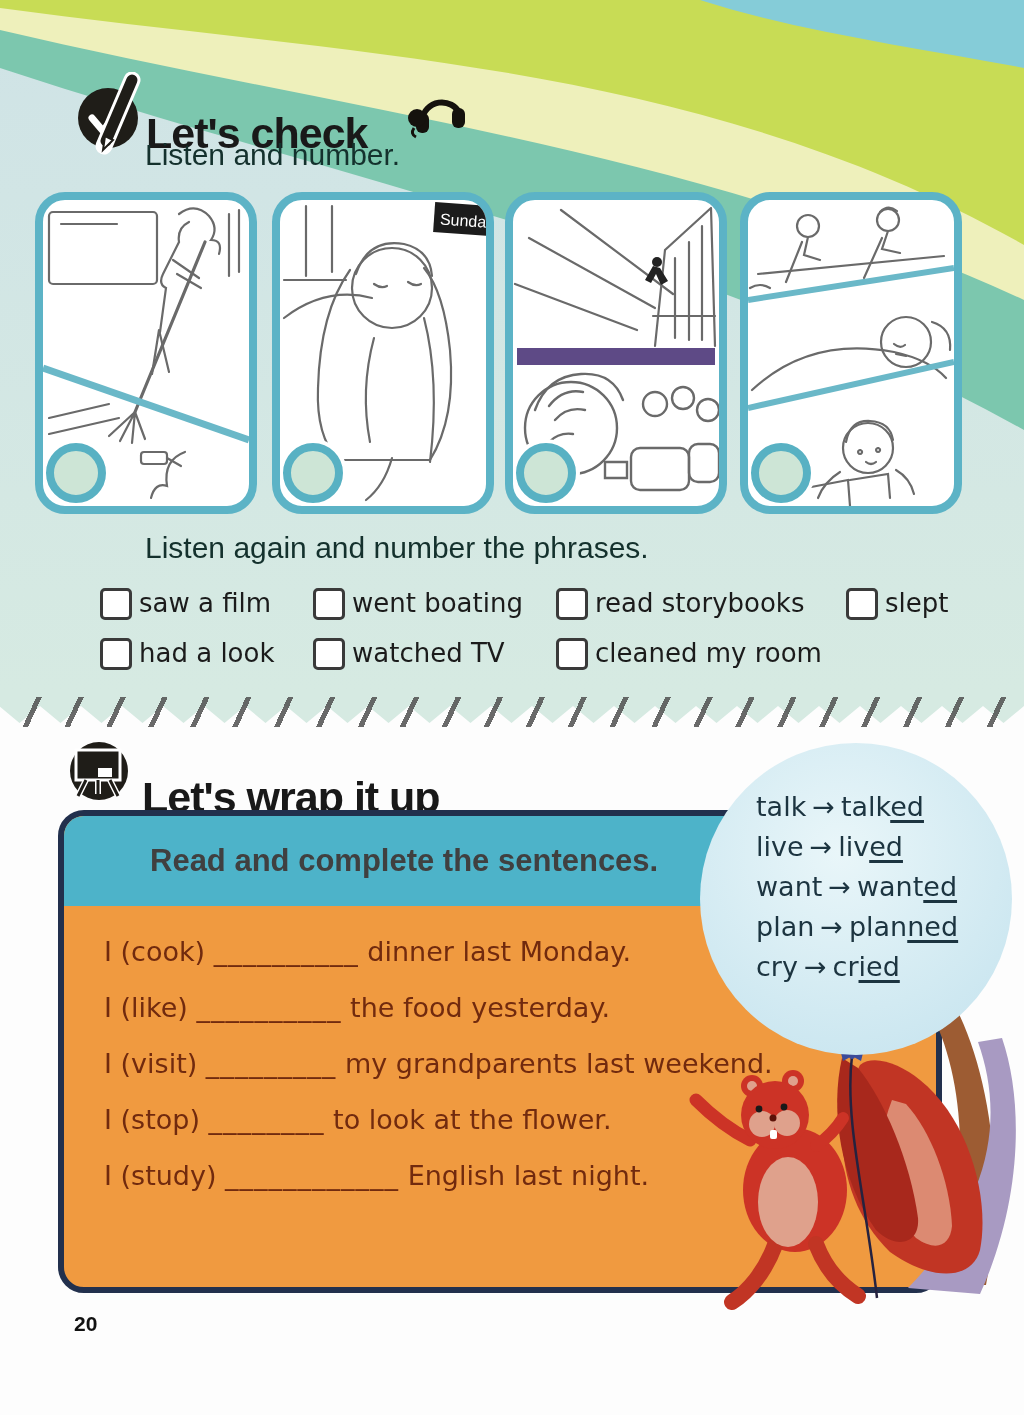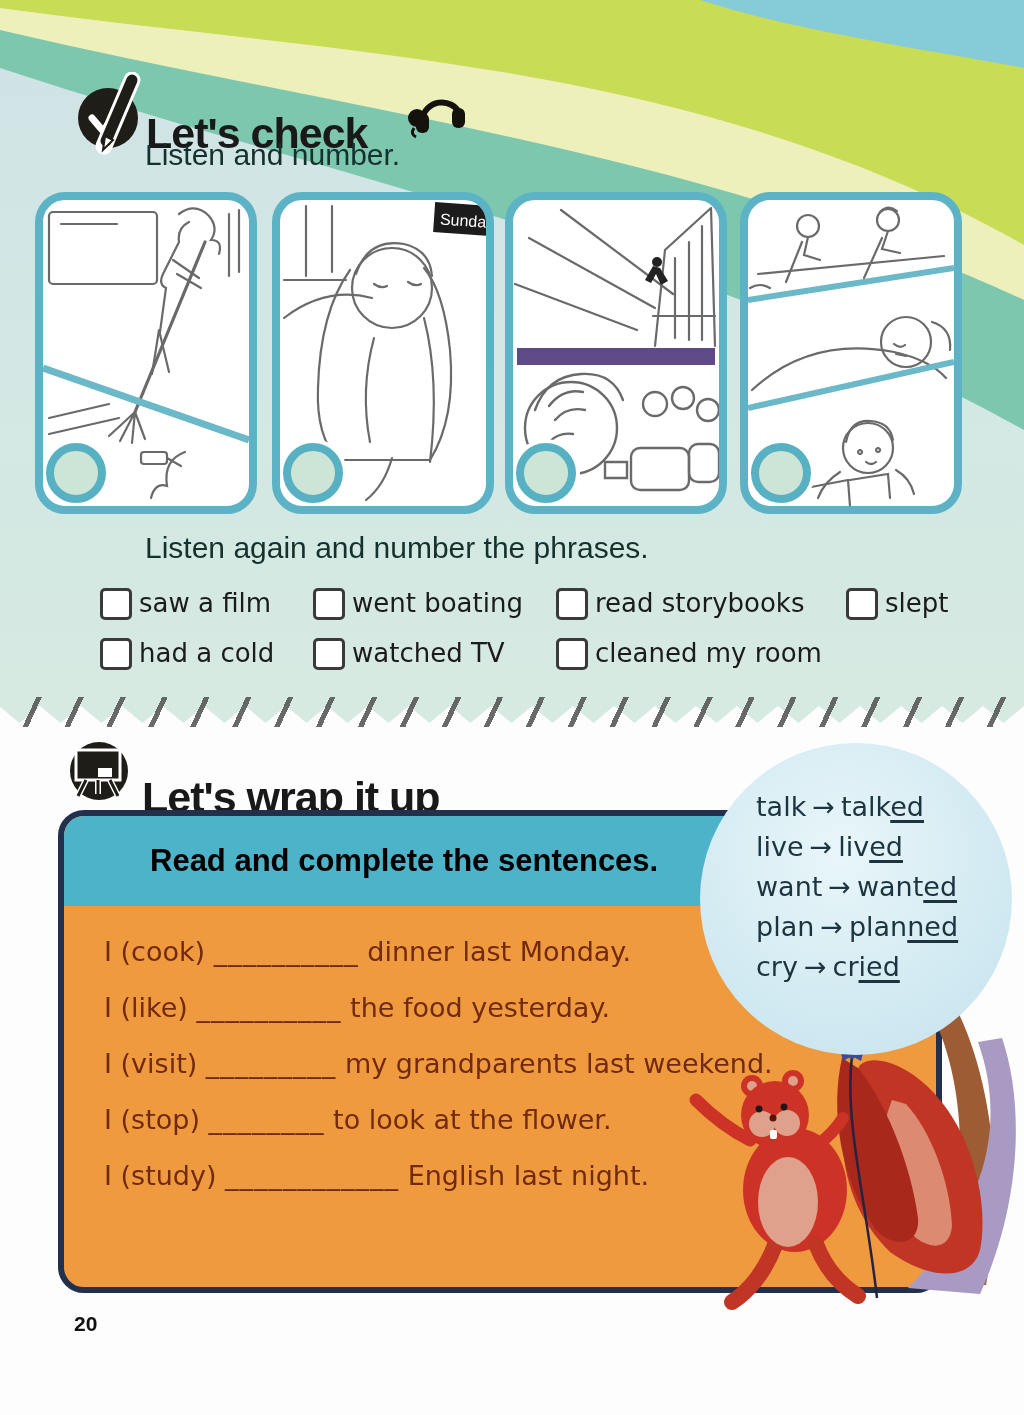--- a/index.html
+++ b/index.html
@@ -59,21 +59,21 @@
   .wrap-icon{position:absolute; left:66px; top:738px;}
   .wu-title{left:142px; top:744px;}
   .wrap-panel{
     position:absolute; left:58px; top:810px; width:884px; height:483px; box-sizing:border-box;
     border:6px solid #22304d; border-radius:26px; background:#f09a40; overflow:hidden; z-index:10;
   }
   .wrap-panel-header{
     height:90px; background:#4db3c9; display:flex; align-items:center;
   }
   .wrap-instr{
-    padding-left:86px; color:#000000; font-size:31px; font-weight:600;
+    padding-left:86px; color:#404040; font-size:31px; font-weight:600;
     font-family:"Liberation Sans", sans-serif;
   }
   .sentences{padding:30px 0 0 40px;}
   .sentence{
     font-family:"DejaVu Sans", sans-serif; font-size:27px; font-weight:500;
     color:#712a0e; margin-bottom:25px; white-space:nowrap;
   }
   .sentence .blank{letter-spacing:1px;}
   
   .bubble{
@@ -236,21 +236,21 @@
     <div class="chk-item" style="left:556px; top:588px">
       <span class="chk-box"></span>
       <span class="chk-label">read storybooks</span>
     </div>
     <div class="chk-item" style="left:846px; top:588px">
       <span class="chk-box"></span>
       <span class="chk-label">slept</span>
     </div>
     <div class="chk-item" style="left:100px; top:638px">
       <span class="chk-box"></span>
-      <span class="chk-label">had a cold</span>
+      <span class="chk-label">had a look</span>
     </div>
     <div class="chk-item" style="left:313px; top:638px">
       <span class="chk-box"></span>
       <span class="chk-label">watched TV</span>
     </div>
     <div class="chk-item" style="left:556px; top:638px">
       <span class="chk-box"></span>
       <span class="chk-label">cleaned my room</span>
     </div>
   </section>

